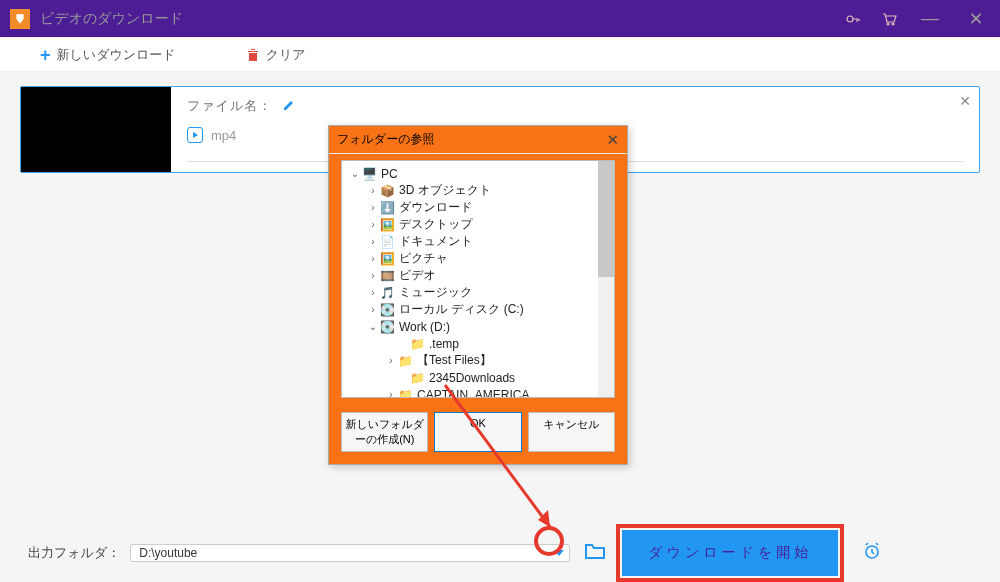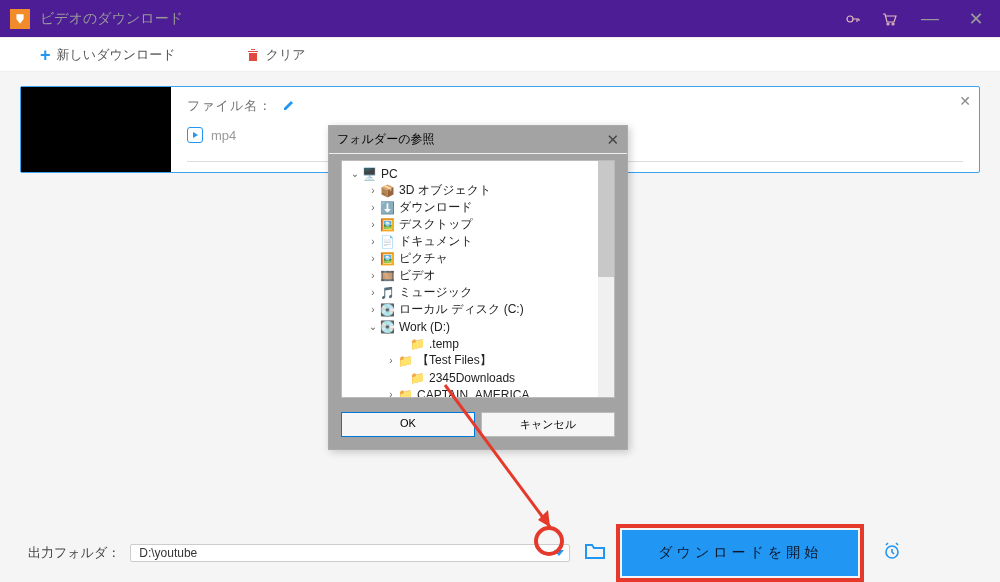--- a/index.html
+++ b/index.html
@@ -33,26 +33,26 @@
     .progress-line { width: 100%; height: 1px; background: #ddd; margin-top: 18px; }
 
     
     .bottombar { position: absolute; bottom: 0; left: 0; right: 0; padding: 0 28px; display: flex; align-items: center; gap: 10px; }
     .bottom-label { font-size: 13px; color: #444; }
     .path-input { flex: 0 0 440px; height: 18px; border: 1px solid #ccc; border-radius: 2px; display: flex; align-items: center; background: #fff; }
     .path-input input { flex: 1; border: none; outline: none; padding: 0 8px; font-size: 12px; color: #333; background: transparent; }
     .dropdown-btn { width: 20px; height: 24px; display: flex; align-items: center; justify-content: center; cursor: pointer; }
     .dropdown-arrow { width: 0; height: 0; border-left: 5px solid transparent; border-right: 5px solid transparent; border-top: 6px solid #2196f3; }
     .folder-icon { color: #2196f3; cursor: pointer; margin-left: 4px; }
-    .start-btn { margin-left: auto; background: #2196f3; color: #0f172a; padding: 14px 36px; font-size: 14px; letter-spacing: 4px; cursor: pointer; }
+    .start-btn { margin-left: auto; background: #2196f3; color: #4c1d95; padding: 14px 26px; font-size: 14px; letter-spacing: 4px; cursor: pointer; }
     .red-box { border: 4px solid #e5392b; padding: 2px; }
     .clock-icon { color: #2196f3; margin-left: 8px; cursor: pointer; }
 
     
-    .dialog { position: absolute; top: 125px; left: 328px; width: 300px; background: #a3a3a3; border: 1px solid #aaa; box-shadow: 2px 2px 8px rgba(0,0,0,0.2); }
+    .dialog { position: absolute; top: 125px; left: 328px; width: 300px; background: #f97316; border: 1px solid #aaa; box-shadow: 2px 2px 8px rgba(0,0,0,0.2); }
     .dialog-title { height: 28px; display: flex; align-items: center; justify-content: space-between; padding: 0 8px; font-size: 12px; border-bottom: 1px solid #eee; }
     .dialog-close { cursor: pointer; font-size: 15px; color: #444; }
     .dialog-sub { padding: 10px 14px; font-size: 12px; color: #333; }
     .tree-wrap { margin: 6px 12px; border: 1px solid #bbb; height: 238px; overflow-y: hidden; background: #fff; position: relative; }
     .tree-scroll { position: absolute; top: 0; right: 0; width: 16px; height: 100%; background: #f0f0f0; }
     .tree-thumb { position: absolute; top: 0; right: 0; width: 16px; height: 116px; background: #c8c8c8; }
     .tree { padding: 4px 0; font-size: 12px; }
     .tree-node { display: flex; align-items: center; height: 17px; padding-right: 18px; white-space: nowrap; }
     .tree-node .exp { width: 14px; text-align: center; color: #666; font-size: 10px; cursor: pointer; }
     .tree-node .ticon { width: 16px; height: 14px; margin-right: 3px; display: inline-flex; align-items: center; justify-content: center; }
@@ -215,20 +215,21 @@
       <div class="tree-node d2">
           <span class="exp">›</span>
           <span class="ticon">📁</span>
           <span class="lbl">CAPTAIN_AMERICA</span>
         </div>
     </div>
     <div class="tree-scroll"></div>
     <div class="tree-thumb"></div>
   </div>
   <div class="dialog-btns">
+    <div class="dialog-btn">新しいフォルダーの作成(N)</div>
     <div class="dialog-btn ok">OK</div>
     <div class="dialog-btn">キャンセル</div>
   </div>
 </div>
 
 <div class="bottombar">
   <span class="bottom-label">出力フォルダ：</span>
   <div class="path-input">
     <input type="text" value="D:\youtube" style="">
     <span class="dropdown-btn">

